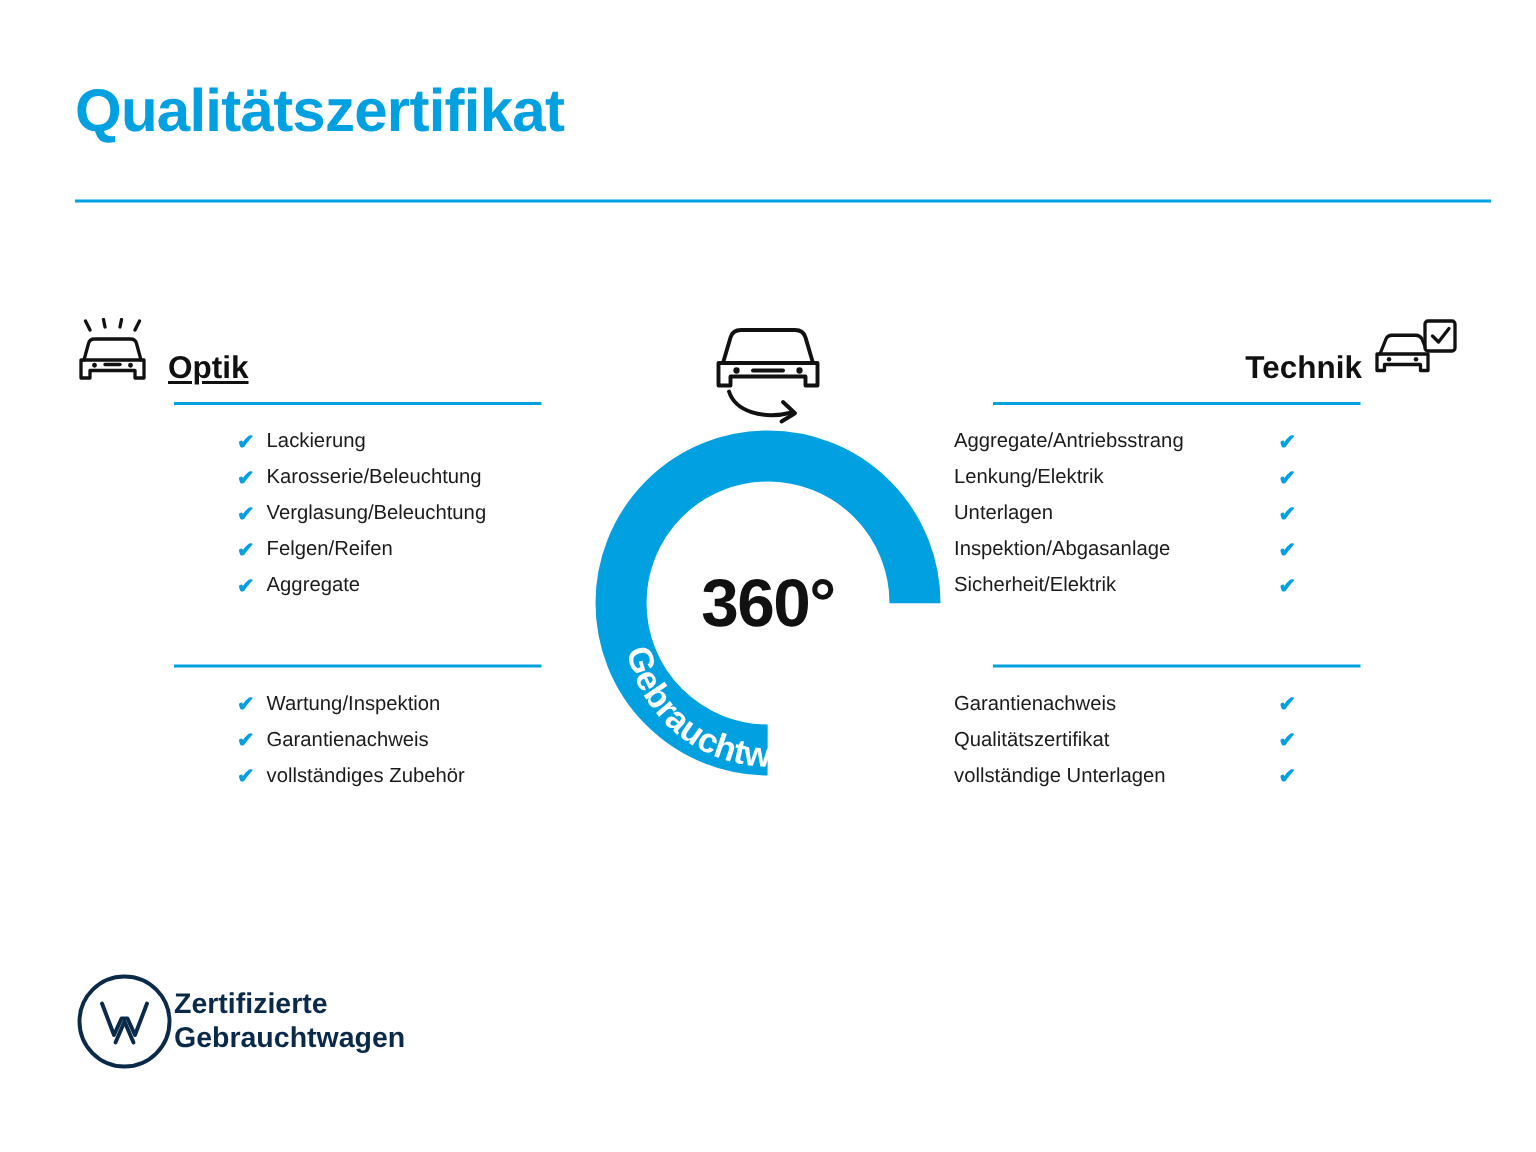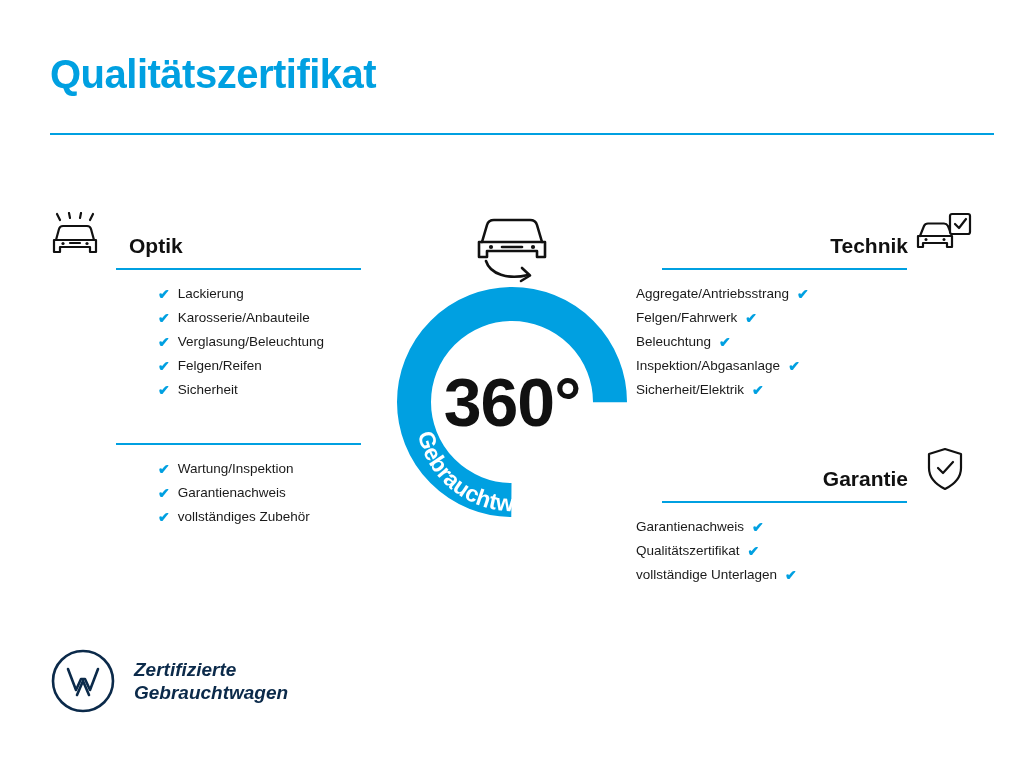--- a/index.html
+++ b/index.html
@@ -77,21 +77,21 @@
     justify-content: center;
     flex: 0 0 66px;
   }
 
   .block-title {
     font-size: 21px;
     font-weight: bold;
     color: #111;
     padding-bottom: 4px;
   }
-  .col-left .block-title { margin-left: 17px; }
+  .col-left .block-title { margin-left: 0; text-decoration: underline; }
   .col-right .block-title { margin-right: 4px; text-align: right; }
 
   .head-rule {
     height: 2px;
     background: #00a0e1;
     margin-top: 6px;
   }
   .col-left .head-rule { margin-left: 70px; width: 245px; }
   .col-right .head-rule { margin-left: 26px; margin-right: 70px; width: 245px; }
 
@@ -104,21 +104,21 @@
   }
   .items li {
     display: flex;
     align-items: center;
     margin-bottom: 9px;
     white-space: nowrap;
   }
   .col-left .items { padding-left: 112px; }
   .col-left .items li { justify-content: flex-start; }
   .col-right .items { padding-right: 114px; justify-content: flex-end; }
-  .col-right .items li { justify-content: flex-start; }
+  .col-right .items li { justify-content: space-between; }
 
   .check {
     color: #00a0e1;
     font-size: 14px;
     font-weight: bold;
     line-height: 1;
   }
   .col-left .check { margin-right: 8px; }
   .col-right .check { margin-left: 8px; }
 
@@ -139,21 +139,21 @@
   }
   .deg {
     position: absolute;
     left: 0;
     top: 74px;
     width: 280px;
     height: 264px;
     display: flex;
     align-items: center;
     justify-content: center;
-    font-size: 68px;
+    font-size: 45px;
     font-weight: bold;
     color: #111;
     letter-spacing: -1px;
   }
   .car-top {
     position: absolute;
     left: 84px;
     top: 6px;
     width: 112px;
     height: 86px;
@@ -162,26 +162,25 @@
   
   .footer {
     position: absolute;
     left: 50px;
     top: 648px;
     display: flex;
     align-items: center;
   }
   .vw-logo { width: 66px; height: 66px; flex: 0 0 66px; }
   .footer-text {
-    margin-left: 18px;
+    margin-left: 0;
     font-size: 19px;
     font-weight: bold;
     color: #0b2a4a;
     line-height: 1.22;
-    font-style: italic;
   }
 </style>
 </head>
 <body>
 
 <div class="page">
 
   <div class="title">Qualitätszertifikat</div>
   <div class="title-rule"></div>
 
@@ -202,33 +201,33 @@
         <div class="block-title">Optik</div>
       </div>
       <div class="head-rule"></div>
       <ul class="items">
         <li>
             <span class="check">✔</span>
             <span>Lackierung</span>
           </li>
         <li>
             <span class="check">✔</span>
-            <span>Karosserie/Anbauteile</span>
+            <span>Karosserie/Beleuchtung</span>
           </li>
         <li>
             <span class="check">✔</span>
             <span>Verglasung/Beleuchtung</span>
           </li>
         <li>
             <span class="check">✔</span>
             <span>Felgen/Reifen</span>
           </li>
         <li>
             <span class="check">✔</span>
-            <span>Sicherheit</span>
+            <span>Aggregate</span>
           </li>
       </ul>
     </div>
 
     <div class="block" style="margin-top:46px;">
       <div class="head-rule"></div>
       <ul class="items">
         <li>
             <span class="check">✔</span>
             <span>Wartung/Inspektion</span>
@@ -262,48 +261,39 @@
           </svg>
         </div>
       </div>
       <div class="head-rule"></div>
       <ul class="items">
         <li>
             <span>Aggregate/Antriebsstrang</span>
             <span class="check">✔</span>
           </li>
         <li>
-            <span>Felgen/Fahrwerk</span>
-            <span class="check">✔</span>
-          </li>
-        <li>
-            <span>Beleuchtung</span>
+            <span>Lenkung/Elektrik</span>
+            <span class="check">✔</span>
+          </li>
+        <li>
+            <span>Unterlagen</span>
             <span class="check">✔</span>
           </li>
         <li>
             <span>Inspektion/Abgasanlage</span>
             <span class="check">✔</span>
           </li>
         <li>
             <span>Sicherheit/Elektrik</span>
             <span class="check">✔</span>
           </li>
       </ul>
     </div>
 
     <div class="block" style="margin-top:46px;">
-      <div class="block-head">
-        <div class="block-title">Garantie</div>
-        <div class="block-icon">
-          <svg width="62" height="48" viewBox="0 0 62 48" fill="none" stroke="#111" stroke-width="2.2" stroke-linecap="round" stroke-linejoin="round">
-            <path d="M31 4 L47 9 L47 23 C47 33 39 40 31 44 C23 40 15 33 15 23 L15 9 Z"></path>
-            <path d="M24 23 L29 28 L39 17"></path>
-          </svg>
-        </div>
-      </div>
       <div class="head-rule"></div>
       <ul class="items">
         <li>
             <span>Garantienachweis</span>
             <span class="check">✔</span>
           </li>
         <li>
             <span>Qualitätszertifikat</span>
             <span class="check">✔</span>
           </li>

